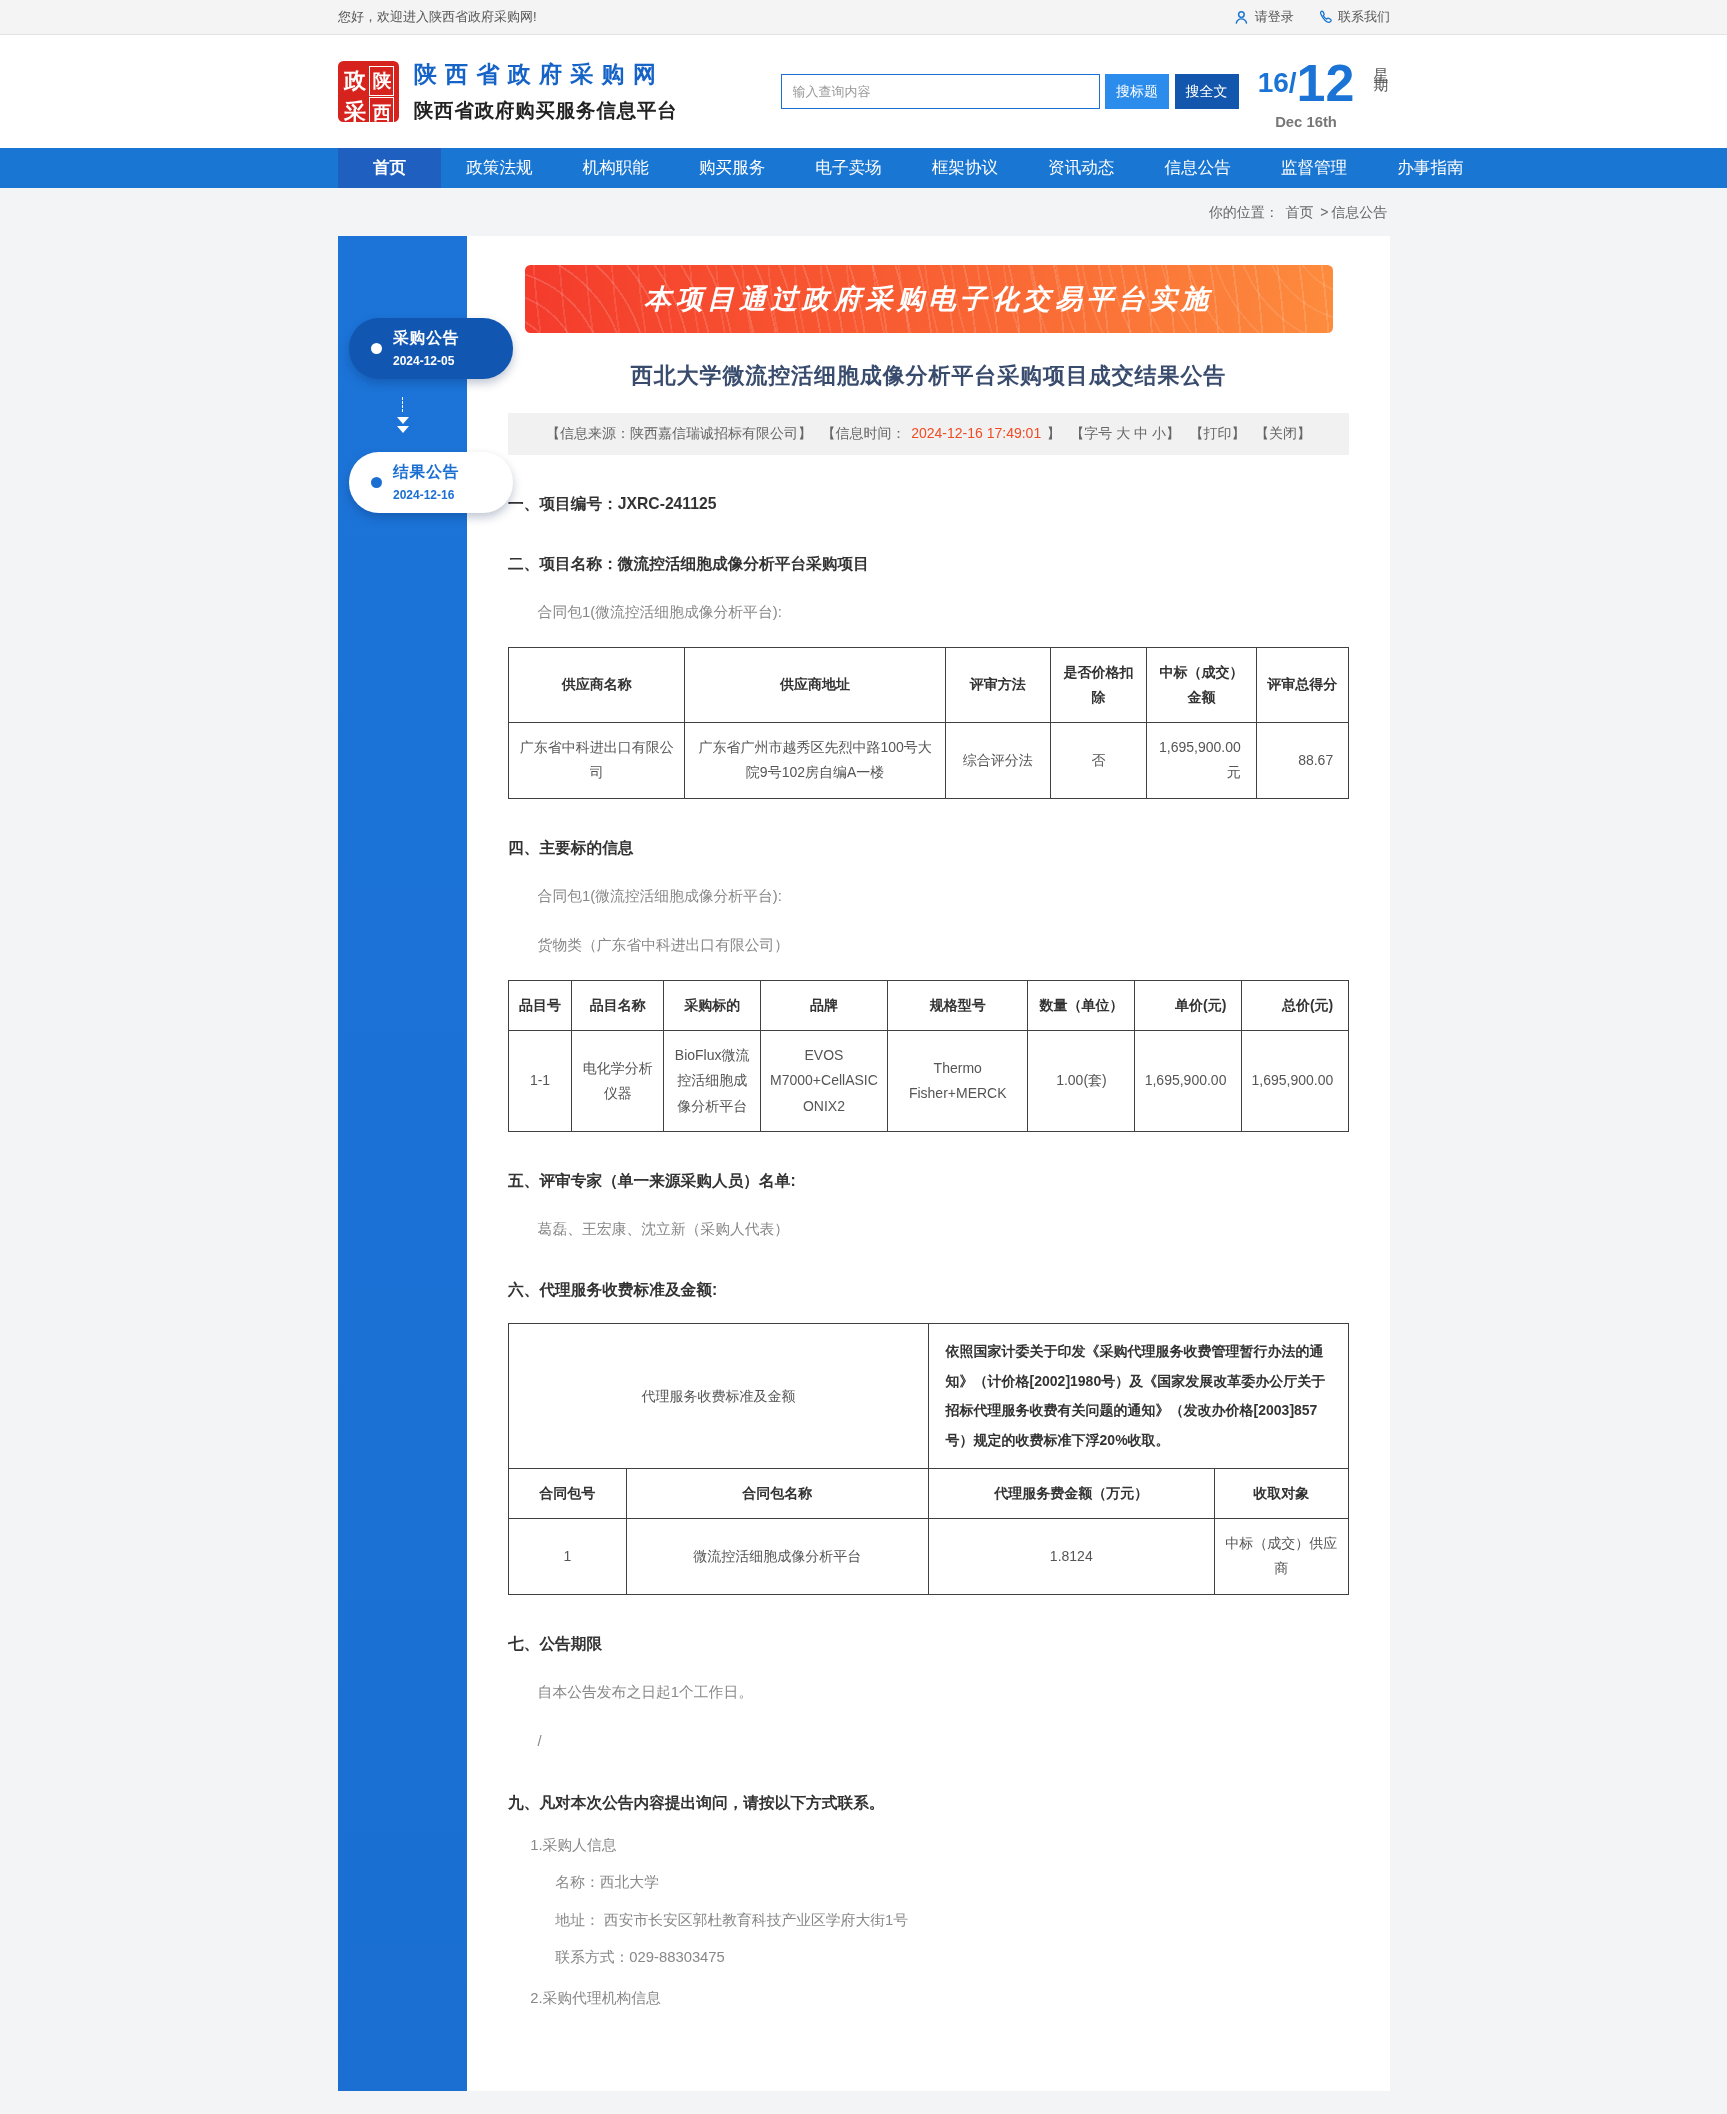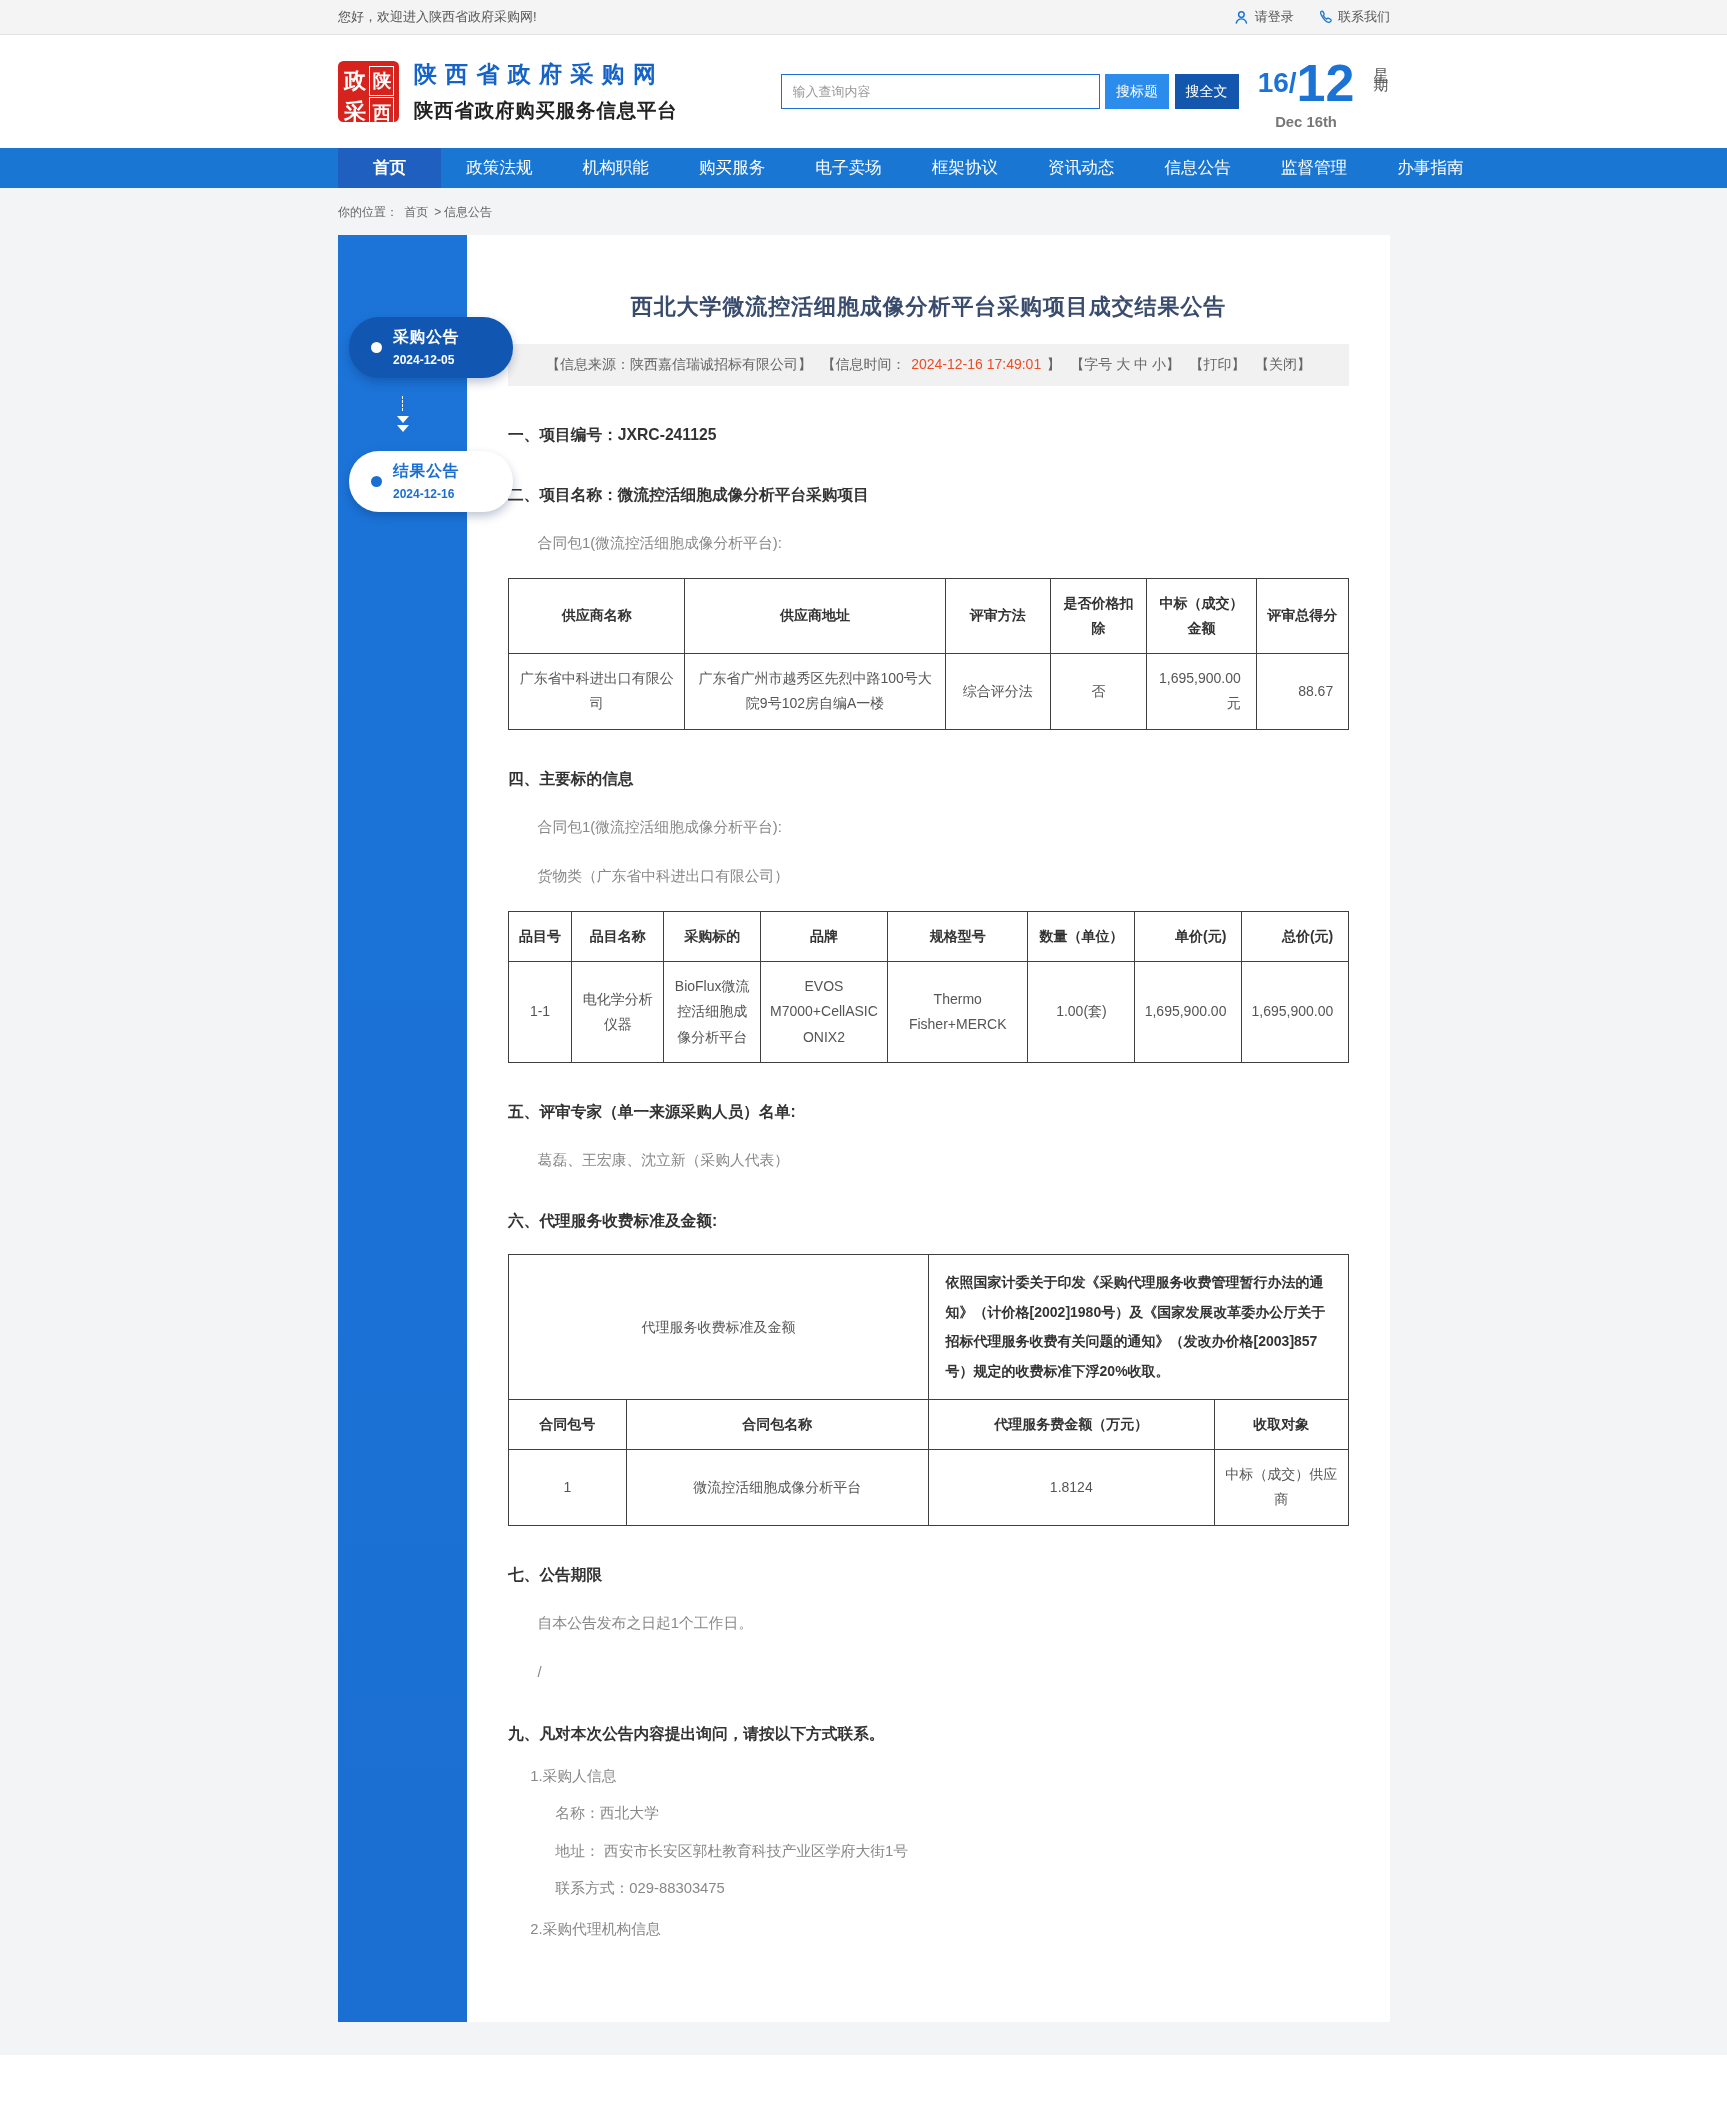--- a/index.html
+++ b/index.html
@@ -41,21 +41,21 @@
              letter-spacing:9.2px; margin-left:16.6px; margin-top:3.7px; }
 
   
   .nav { background:#1976d2; height:40px; }
   .nav .container { display:flex; height:100%; }
   .nav-item { color:#fff; font-size:16.6px; line-height:40px; padding:0 25px; cursor:pointer; white-space:nowrap; }
   .nav-item.active { background:#1e5fc0; font-weight:bold; padding:0 35px; }
 
   
   .main-bg { background:#f3f4f6; padding-bottom:33px; }
-  .breadcrumb { padding:15.7px 0 14px; font-size:12px; color:#666; }
+  .breadcrumb { padding:15.7px 0 14px; font-size:14px; color:#666;text-align:right; }
   .breadcrumb a { color:#666; text-decoration:none; cursor:pointer; margin:0 2.8px; }
 
   
   .main { display:flex; align-items:stretch; }
   .sidebar { width:129px; background:linear-gradient(180deg,#1c74d8,#1b6fd3); position:relative; padding-top:41px; flex-shrink:0; }
   .side-item { width:164px; height:61px; border-radius:30px; margin-left:11px; display:flex; align-items:center;
                padding-left:22px; box-shadow:0 4.6px 9.2px rgba(0,30,80,.25); position:relative; z-index:2; cursor:pointer; }
   .side-item.first { background:#1157b2; color:#fff;margin-top:41px; }
   .side-item.active { background:#ffffff; color:#1b6fd3; }
   .side-item .dot { width:11px; height:11px; border-radius:50%; margin-right:11px; flex-shrink:0; }
@@ -197,20 +197,23 @@
         <div class="side-item active">
           <span class="dot"></span>
           <div>
             <div class="side-label">结果公告</div>
             <div class="side-date">2024-12-16</div>
           </div>
         </div>
       </aside>
 
       <article class="content">
+        <div class="banner">
+          <span class="banner-text">本项目通过政府采购电子化交易平台实施</span>
+        </div>
 
         <h1 class="art-title">西北大学微流控活细胞成像分析平台采购项目成交结果公告</h1>
 
         <div class="meta">
           <span>【信息来源：陕西嘉信瑞诚招标有限公司】</span>
           <span>【信息时间：</span><span class="time">2024-12-16 17:49:01</span><span>】</span>
           <span class="clickable">【字号 大 中 小】</span>
           <span class="clickable">【打印】</span>
           <span class="clickable">【关闭】</span>
         </div>

